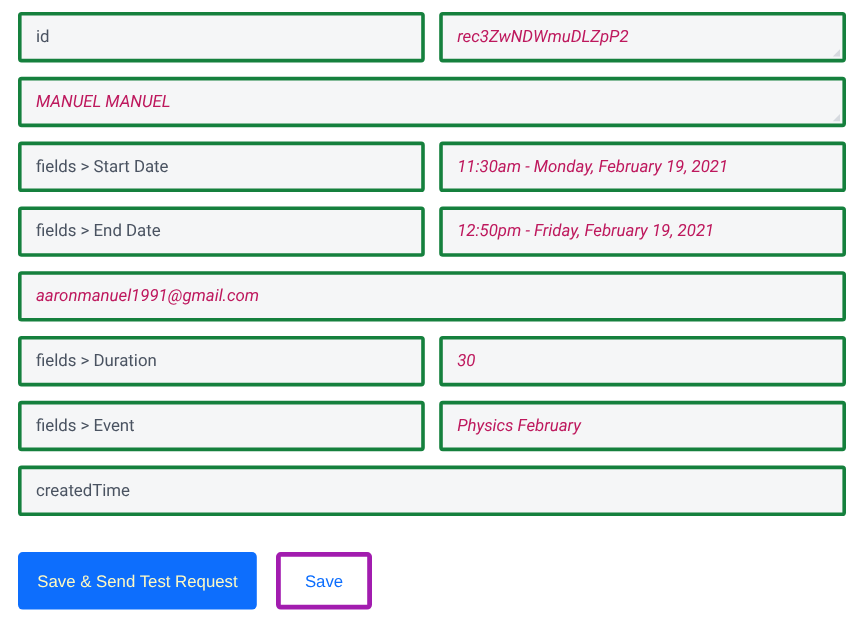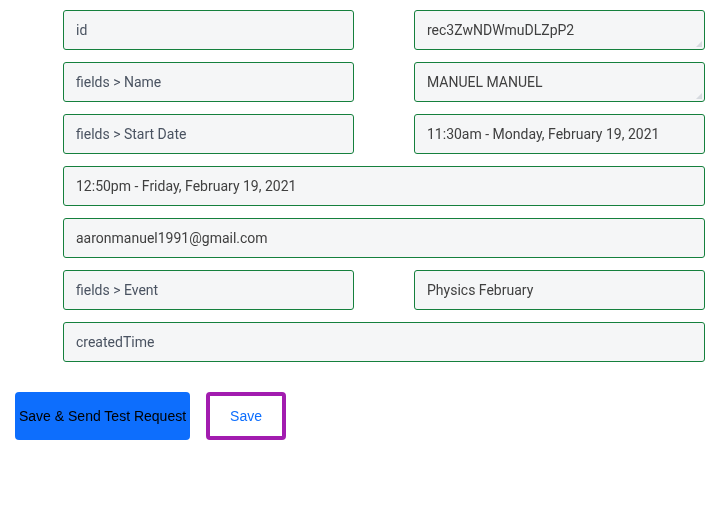--- a/index.html
+++ b/index.html
@@ -15,56 +15,56 @@
       padding: 10px 15px 0 15px;
     }
     .row {
       display: flex;
       gap: 12px;
       margin-bottom: 12px;
     }
     .cell {
       flex: 1;
       background: #f5f6f7;
-      border: 1px solid #15803d;
+      border: 3px solid #15803d;
       border-radius: 3px;
       padding: 10px 12px;
       font-size: 14px;
       color: #4a5361;
       min-height: 40px;
       display: flex;
       align-items: center;
       position: relative;
-      margin-left: 48px;
     }
     .cell.value {
-      color: #404040;
+      color: #be185d;
+      font-style: italic;
     }
     .cell.value.has-resize::after {
       content: "";
       position: absolute;
       right: 2px;
       bottom: 2px;
       width: 0;
       height: 0;
       border-left: 6px solid transparent;
       border-bottom: 6px solid #b8bec7;
       opacity: 0.5;
     }
     .buttons {
       display: flex;
       gap: 16px;
       padding: 18px 15px 0 15px;
     }
     .btn-primary {
       background: #0d6efd;
-      color: #000000;
+      color: #fef9c3;
       border: none;
       border-radius: 4px;
-      padding: 10px 4px;
+      padding: 10px 16px;
       font-size: 14px;
       cursor: pointer;
     }
     .btn-secondary {
       background: #ffffff;
       color: #0d6efd;
       border: none;
       border-radius: 4px;
       padding: 10px 18px;
       font-size: 14px;
@@ -81,37 +81,41 @@
 <body>
 
 <div class="fields">
 
   <div class="row">
     <div class="cell">id</div>
     <div class="cell value has-resize">rec3ZwNDWmuDLZpP2</div>
   </div>
 
   <div class="row">
-    <div class="cell">fields &gt; Name</div>
     <div class="cell value has-resize">MANUEL MANUEL</div>
   </div>
 
   <div class="row">
     <div class="cell">fields &gt; Start Date</div>
     <div class="cell value">11:30am - Monday, February 19, 2021</div>
   </div>
 
   <div class="row">
+    <div class="cell">fields &gt; End Date</div>
     <div class="cell value">12:50pm - Friday, February 19, 2021</div>
   </div>
 
   <div class="row">
     <div class="cell value">aaronmanuel1991@gmail.com</div>
   </div>
 
+  <div class="row">
+    <div class="cell">fields &gt; Duration</div>
+    <div class="cell value">30</div>
+  </div>
 
   <div class="row">
     <div class="cell">fields &gt; Event</div>
     <div class="cell value">Physics February</div>
   </div>
 
   <div class="row">
     <div class="cell">createdTime</div>
   </div>
 

